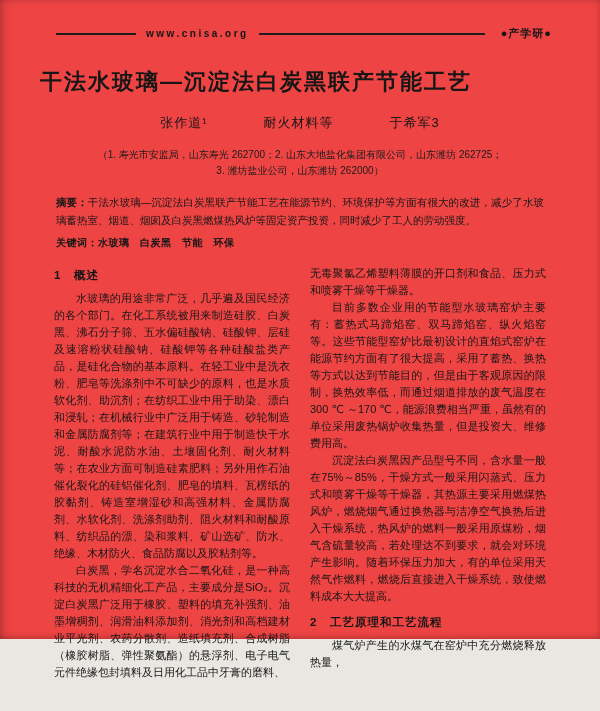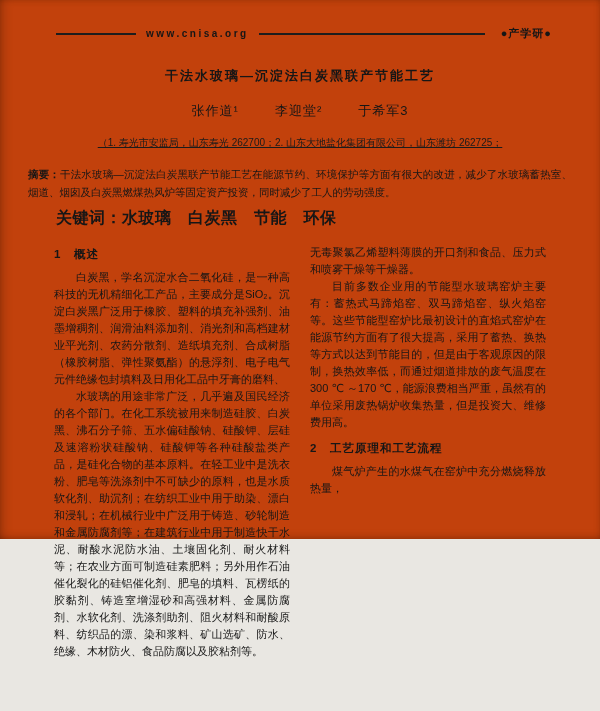--- a/index.html
+++ b/index.html
@@ -5,22 +5,22 @@
   html, body { margin: 0; padding: 0; }
   body {
     width: 600px; height: 711px;
     background: #e9e7e2;
     font-family: "Liberation Sans", "DejaVu Sans", sans-serif;
     color: #161616;
     overflow: hidden;
   }
   .page {
     position: relative;
-    width: 600px; height: 539px;
-    background: #c2410c;
+    width: 600px; height: 639px;
+    background: #ef4444;
     box-shadow: inset 6px 0 14px -8px rgba(0,0,0,.45),
                 inset -4px 0 10px -7px rgba(0,0,0,.3),
                 inset 0 -6px 12px -9px rgba(0,0,0,.4),
                 inset 0 5px 10px -9px rgba(0,0,0,.25);
     box-sizing: border-box;
   }
   
   .header {
     display: flex; align-items: center;
     padding: 26px 48px 0 56px;
@@ -31,39 +31,39 @@
   .site {
     font-size: 10px; font-weight: bold; letter-spacing: 2.5px;
     margin: 0 10px; white-space: nowrap;
   }
   .badge {
     margin-left: 16px; font-size: 11px; font-weight: bold;
     letter-spacing: 1px; white-space: nowrap;
   }
   
   .title {
-    text-align: center; font-size: 13px; font-weight: bold;
+    font-size: 22px; font-weight: bold;
     letter-spacing: 2px; margin: 26px 40px 0;
   }
   .authors {
-    display: flex; justify-content: center; gap: 36px;
+    display: flex; justify-content: center; gap: 56px;
     font-size: 13px; margin-top: 17px; letter-spacing: 1px;
   }
   .affil {
     text-align: center; font-size: 10px; line-height: 16px;
-    margin-top: 15px; color: #1b1b1b; text-decoration: underline;
+    margin-top: 15px; color: #1b1b1b;
   }
   
   .abstract {
-    margin: 15px 28px 0; font-size: 10.5px; line-height: 17.5px;
+    margin: 15px 56px 0; font-size: 10.5px; line-height: 17.5px;
     text-align: justify;
   }
   .abstract b, .keywords b { font-weight: bold; }
   .keywords {
-    margin: 7px 56px 0; font-size: 16px; font-weight: bold;
+    margin: 7px 56px 0; font-size: 10px; font-weight: bold;
     letter-spacing: .5px;
   }
   
   .columns {
     display: flex; gap: 20px;
     margin: 15px 54px 0;
   }
   .col {
     flex: 1; font-size: 11px; line-height: 17px;
     text-align: justify; height: 420px; overflow: hidden;
@@ -85,42 +85,44 @@
     <span class="rule short"></span>
     <span class="site">www.cnisa.org</span>
     <span class="rule long"></span>
     <span class="badge">●产学研●</span>
   </div>
 
   <h1 class="title">干法水玻璃—沉淀法白炭黑联产节能工艺</h1>
 
   <div class="authors">
     <span>张作道¹</span>
-    <span>李迎堂²</span>
+    <span>耐火材料等</span>
     <span>于希军3</span>
   </div>
 
   <div class="affil">
     <div>（1. 寿光市安监局，山东寿光 262700；2. 山东大地盐化集团有限公司，山东潍坊 262725；</div>
+    <div>3. 潍坊盐业公司，山东潍坊 262000）</div>
   </div>
 
   <p class="abstract"><b>摘要：</b><span>干法水玻璃—沉淀法白炭黑联产节能工艺在能源节约、环境保护等方面有很大的改进，减少了水玻璃蓄热室、烟道、烟囱及白炭黑燃煤热风炉等固定资产投资，同时减少了工人的劳动强度。</span></p>
 
   <p class="keywords"><b>关键词：</b><span>水玻璃　白炭黑　节能　环保</span></p>
 
   <div class="columns">
 
     <div class="col">
       <h3>1　概述</h3>
+      <p>水玻璃的用途非常广泛，几乎遍及国民经济的各个部门。在化工系统被用来制造硅胶、白炭黑、沸石分子筛、五水偏硅酸钠、硅酸钾、层硅及速溶粉状硅酸钠、硅酸钾等各种硅酸盐类产品，是硅化合物的基本原料。在轻工业中是洗衣粉、肥皂等洗涤剂中不可缺少的原料，也是水质软化剂、助沉剂；在纺织工业中用于助染、漂白和浸轧；在机械行业中广泛用于铸造、砂轮制造和金属防腐剂等；在建筑行业中用于制造快干水泥、耐酸水泥防水油、土壤固化剂、耐火材料等；在农业方面可制造硅素肥料；另外用作石油催化裂化的硅铝催化剂、肥皂的填料、瓦楞纸的胶黏剂、铸造室增湿砂和高强材料、金属防腐剂、水软化剂、洗涤剂助剂、阻火材料和耐酸原料、纺织品的漂、染和浆料、矿山选矿、防水、绝缘、木材防火、食品防腐以及胶粘剂等。</p>
       <p>白炭黑，学名沉淀水合二氧化硅，是一种高科技的无机精细化工产品，主要成分是SiO₂。沉淀白炭黑广泛用于橡胶、塑料的填充补强剂、油墨增稠剂、润滑油料添加剂、消光剂和高档建材业平光剂、农药分散剂、造纸填充剂、合成树脂（橡胶树脂、弹性聚氨酯）的悬浮剂、电子电气元件绝缘包封填料及日用化工品中牙膏的磨料、</p>
-      <p>水玻璃的用途非常广泛，几乎遍及国民经济的各个部门。在化工系统被用来制造硅胶、白炭黑、沸石分子筛、五水偏硅酸钠、硅酸钾、层硅及速溶粉状硅酸钠、硅酸钾等各种硅酸盐类产品，是硅化合物的基本原料。在轻工业中是洗衣粉、肥皂等洗涤剂中不可缺少的原料，也是水质软化剂、助沉剂；在纺织工业中用于助染、漂白和浸轧；在机械行业中广泛用于铸造、砂轮制造和金属防腐剂等；在建筑行业中用于制造快干水泥、耐酸水泥防水油、土壤固化剂、耐火材料等；在农业方面可制造硅素肥料；另外用作石油催化裂化的硅铝催化剂、肥皂的填料、瓦楞纸的胶黏剂、铸造室增湿砂和高强材料、金属防腐剂、水软化剂、洗涤剂助剂、阻火材料和耐酸原料、纺织品的漂、染和浆料、矿山选矿、防水、绝缘、木材防火、食品防腐以及胶粘剂等。</p>
     </div>
 
     <div class="col">
       <p class="cont">无毒聚氯乙烯塑料薄膜的开口剂和食品、压力式和喷雾干燥等干燥器。</p>
       <p>目前多数企业用的节能型水玻璃窑炉主要有：蓄热式马蹄焰窑、双马蹄焰窑、纵火焰窑等。这些节能型窑炉比最初设计的直焰式窑炉在能源节约方面有了很大提高，采用了蓄热、换热等方式以达到节能目的，但是由于客观原因的限制，换热效率低，而通过烟道排放的废气温度在 300 ℃ ～170 ℃，能源浪费相当严重，虽然有的单位采用废热锅炉收集热量，但是投资大、维修费用高。</p>
+      <p>沉淀法白炭黑因产品型号不同，含水量一般在75%～85%，干燥方式一般采用闪蒸式、压力式和喷雾干燥等干燥器，其热源主要采用燃煤热风炉，燃烧烟气通过换热器与洁净空气换热后进入干燥系统，热风炉的燃料一般采用原煤粉，烟气含硫量较高，若处理达不到要求，就会对环境产生影响。随着环保压力加大，有的单位采用天然气作燃料，燃烧后直接进入干燥系统，致使燃料成本大大提高。</p>
       <h3 class="mid">2　工艺原理和工艺流程</h3>
       <p>煤气炉产生的水煤气在窑炉中充分燃烧释放热量，</p>
     </div>
 
   </div>
 
 </div>
 
 </body></html>

